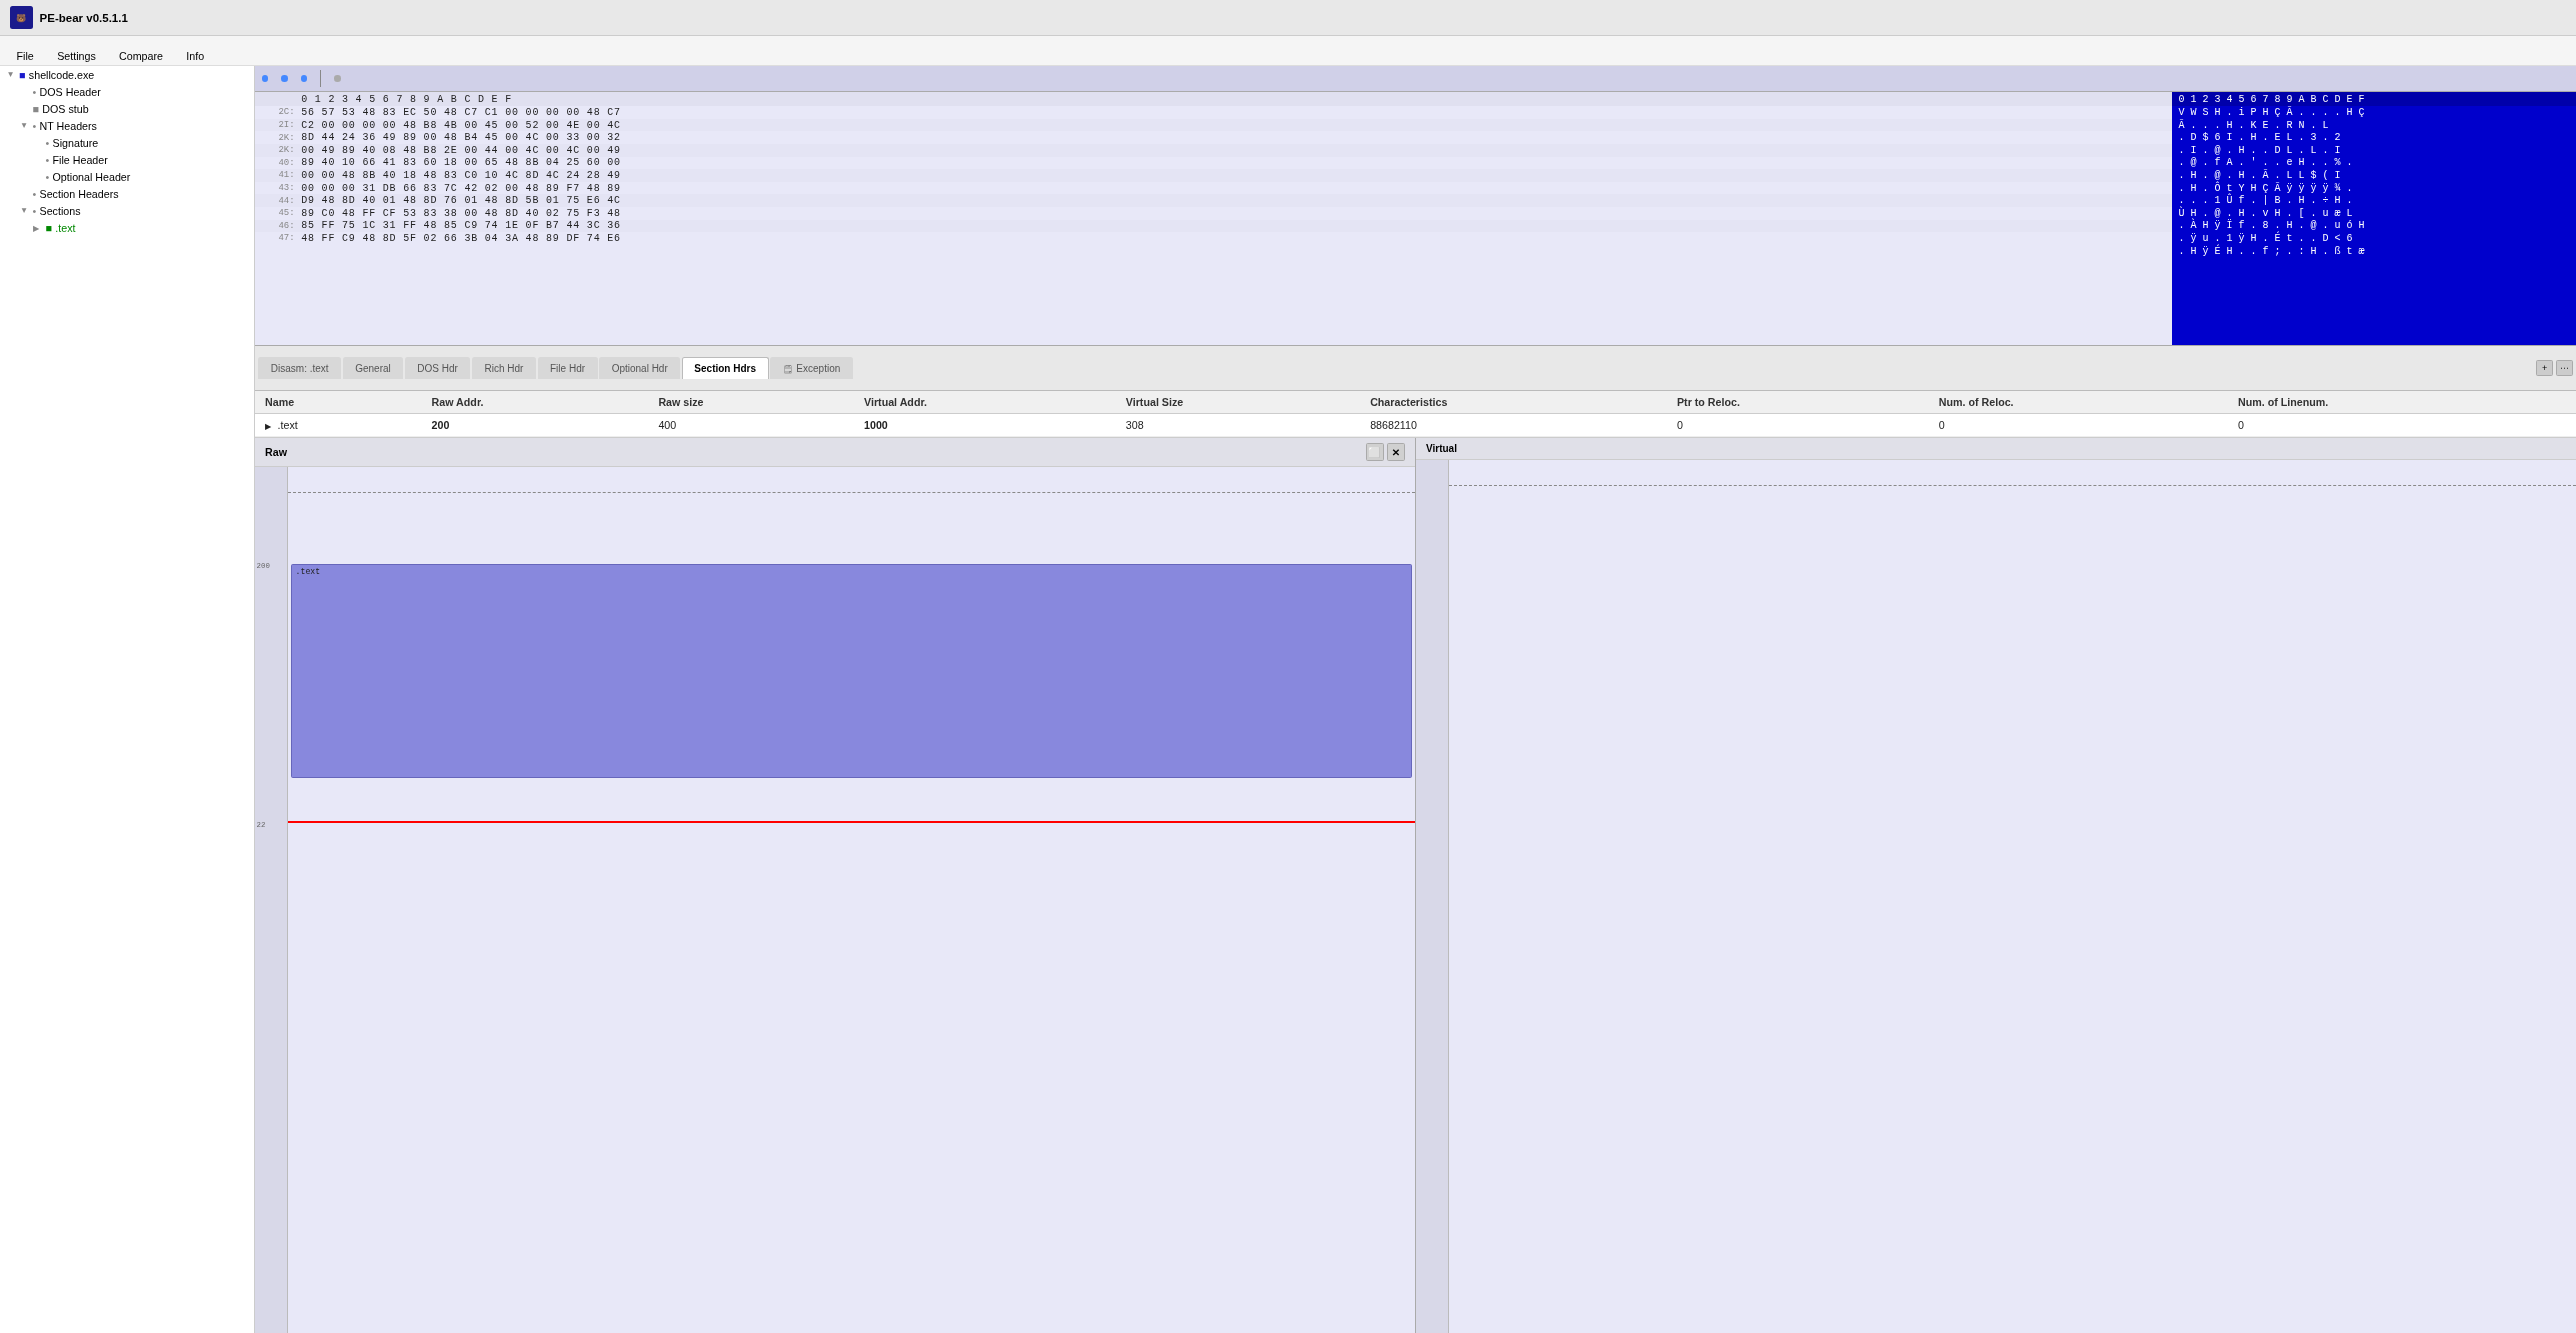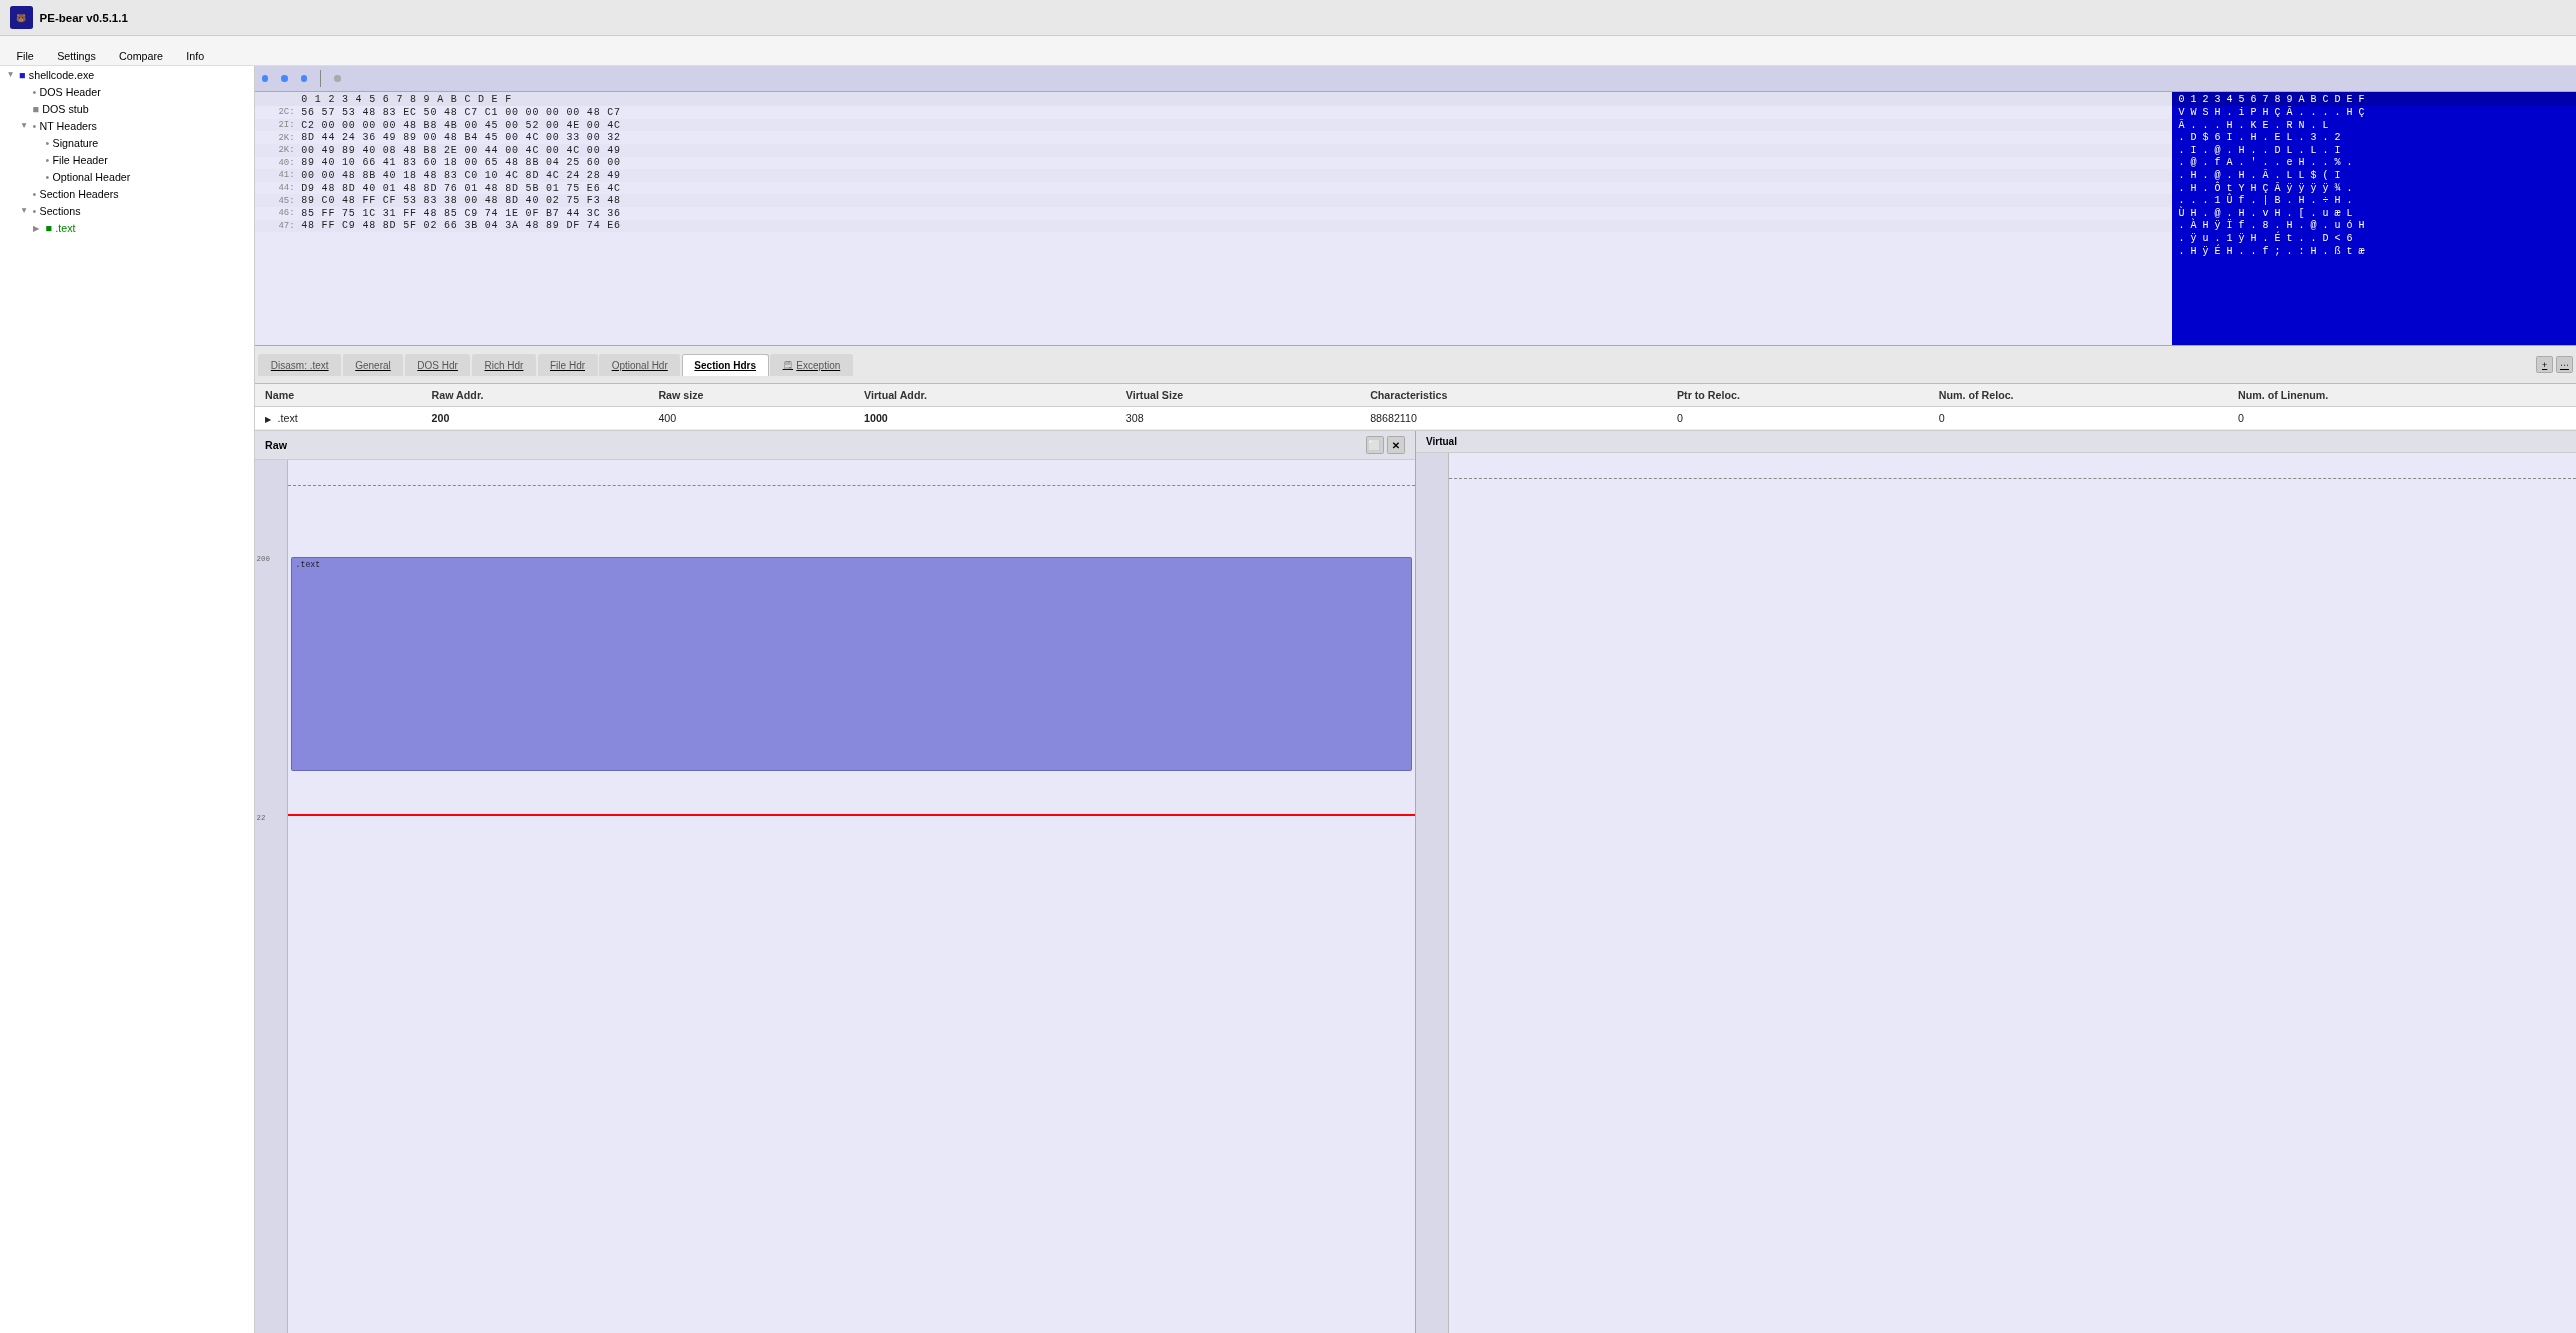--- a/index.html
+++ b/index.html
@@ -178,23 +178,22 @@
       border-bottom: 0.8px solid #ccc;
       flex-shrink: 0;
     }
 
     
     #tabs-bar {
       display: flex;
       align-items: center;
       background: #e8e8e8;
       border-bottom: 0.8px solid #bbb;
-      height: 38px;
+      height: 45px;
       padding: 0 3.3px;
-      text-decoration: underline;
     }
     .tab {
       padding: 5px 11.5px;
       font-size: 10px;
       cursor: pointer;
       border: 0.8px solid transparent;
       border-bottom: none;
       border-radius: 2.5px 2.5px 0 0;
       margin-right: 1.6px;
       background: #d8d8d8;
@@ -477,20 +476,24 @@
               <span class="hex-addr">2K:</span>
               <span class="hex-bytes">00 49 89 40 08 48 B8 2E 00 44 00 4C 00 4C 00 49</span>
             </div>
             <div class="hex-row">
               <span class="hex-addr">40:</span>
               <span class="hex-bytes">89 40 10 66 41 83 60 18 00 65 48 8B 04 25 60 00</span>
             </div>
             <div class="hex-row">
               <span class="hex-addr">41:</span>
               <span class="hex-bytes">00 00 48 8B 40 18 48 83 C0 10 4C 8D 4C 24 28 49</span>
+            </div>
+            <div class="hex-row">
+              <span class="hex-addr">43:</span>
+              <span class="hex-bytes">00 00 00 31 DB 66 83 7C 42 02 00 48 89 F7 48 89</span>
             </div>
             <div class="hex-row">
               <span class="hex-addr">44:</span>
               <span class="hex-bytes">D9 48 8D 40 01 48 8D 76 01 48 8D 5B 01 75 E6 4C</span>
             </div>
             <div class="hex-row">
               <span class="hex-addr">45:</span>
               <span class="hex-bytes">89 C0 48 FF CF 53 83 38 00 48 8D 40 02 75 F3 48</span>
             </div>
             <div class="hex-row">

